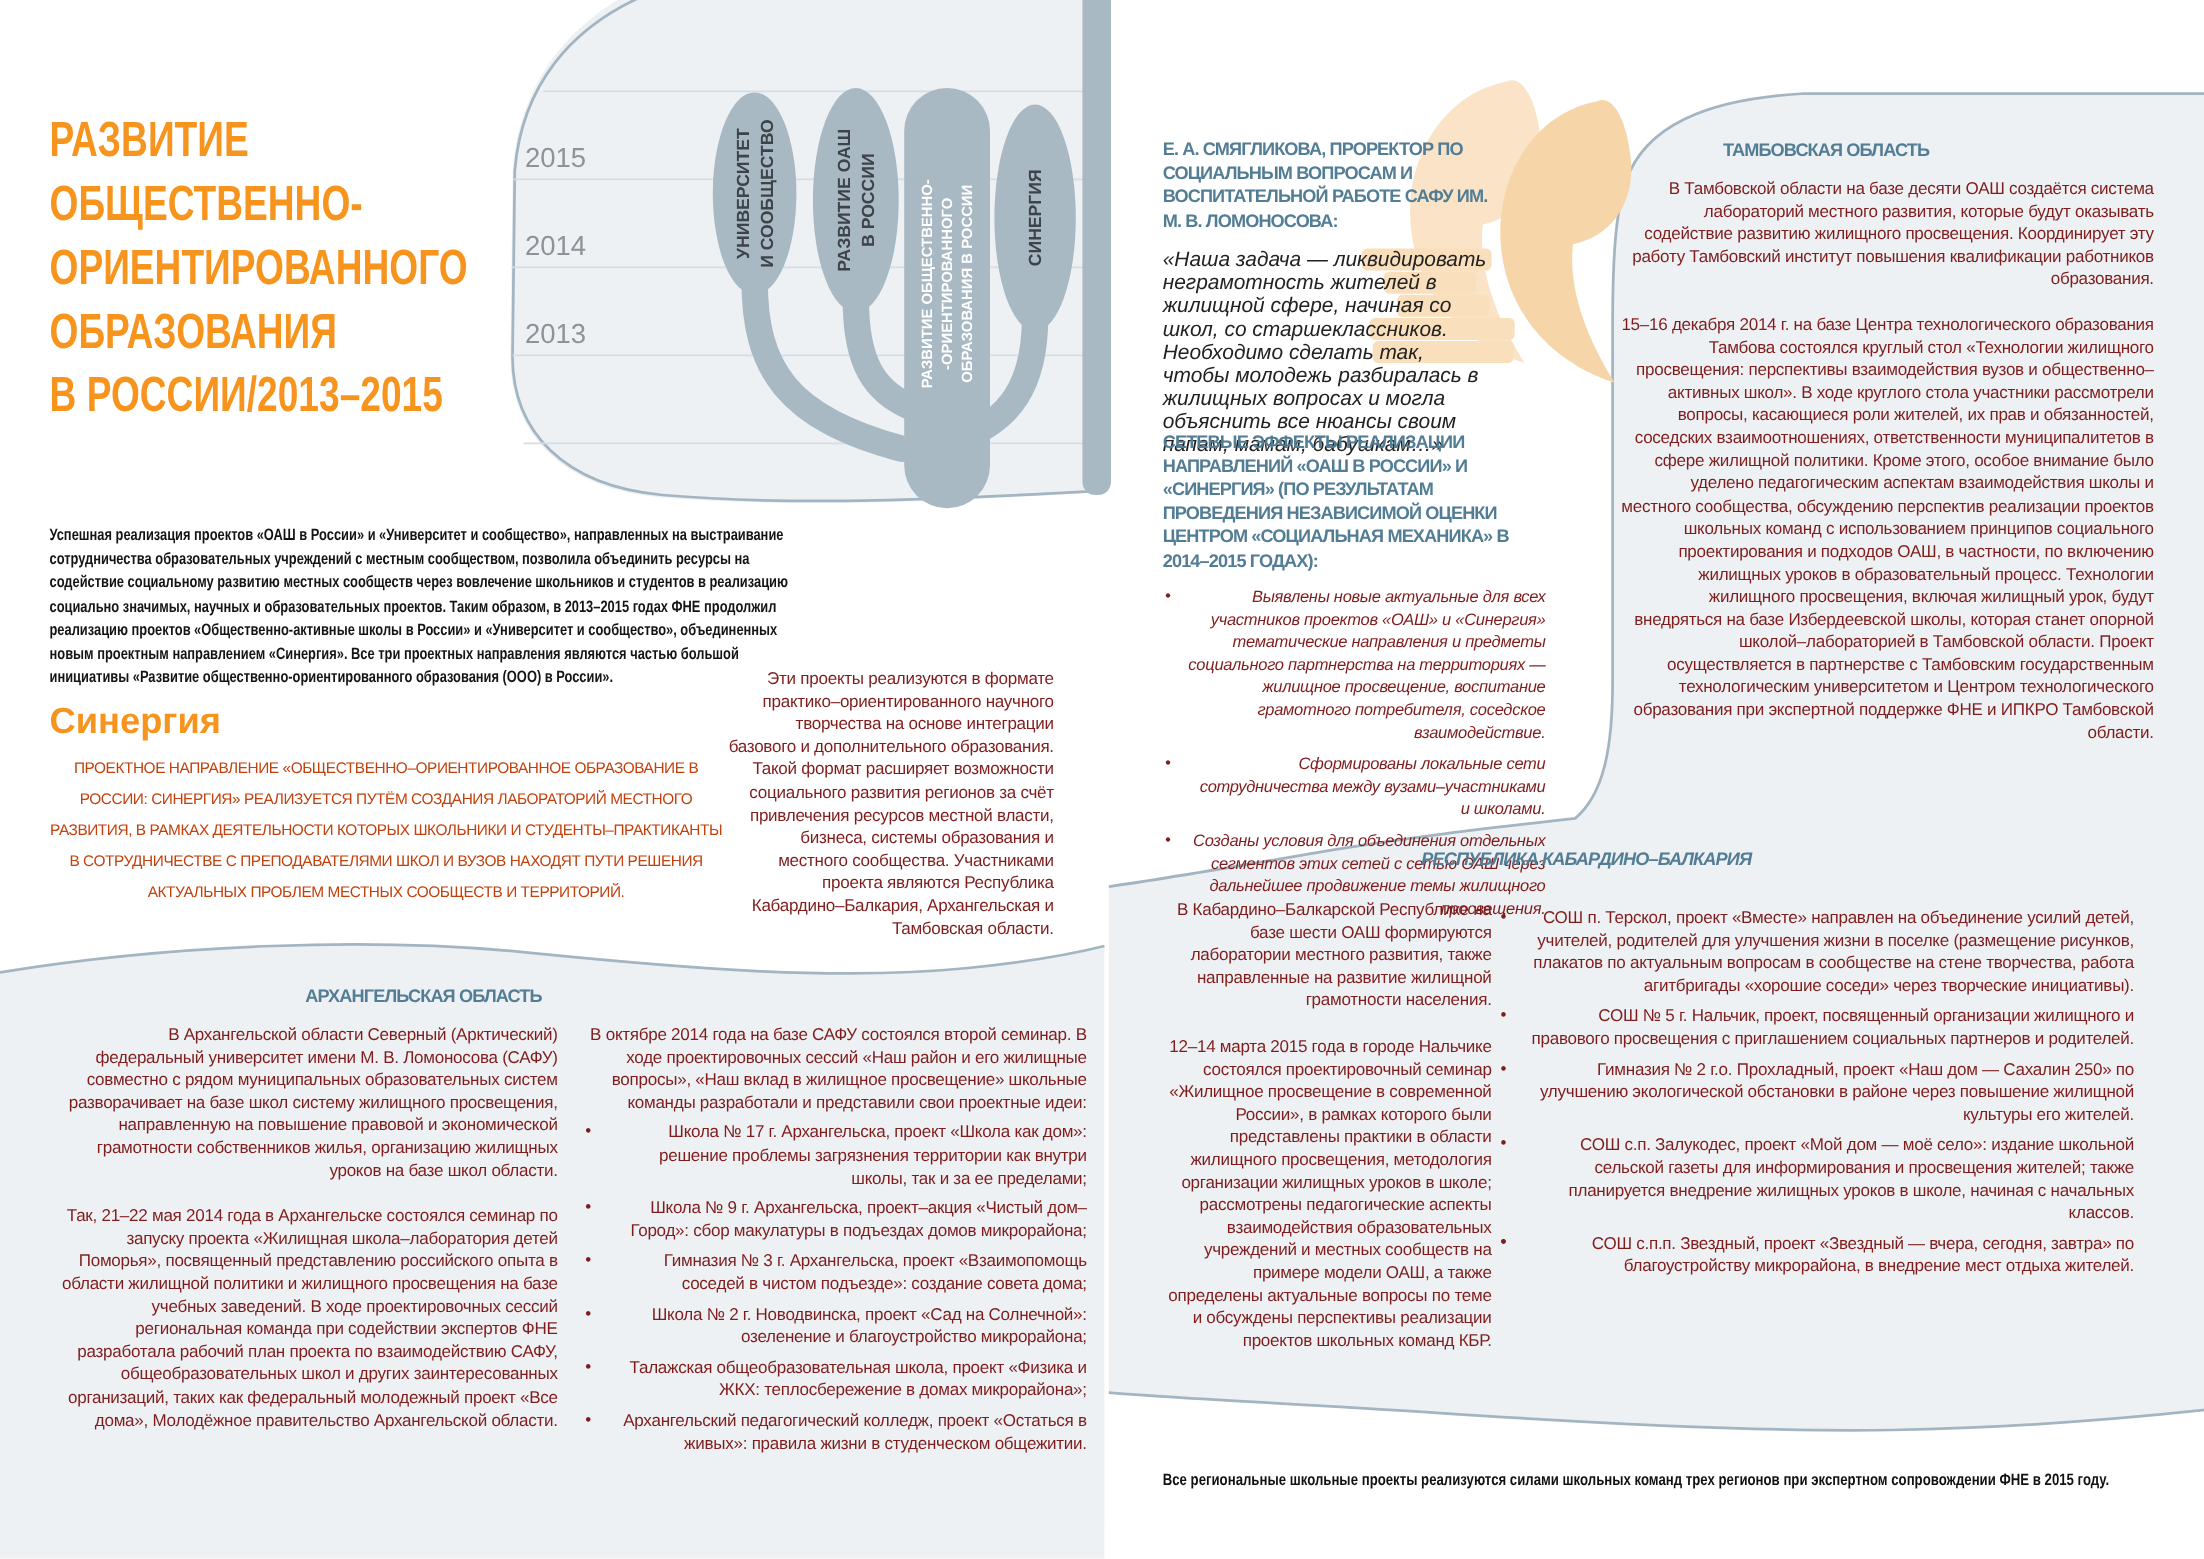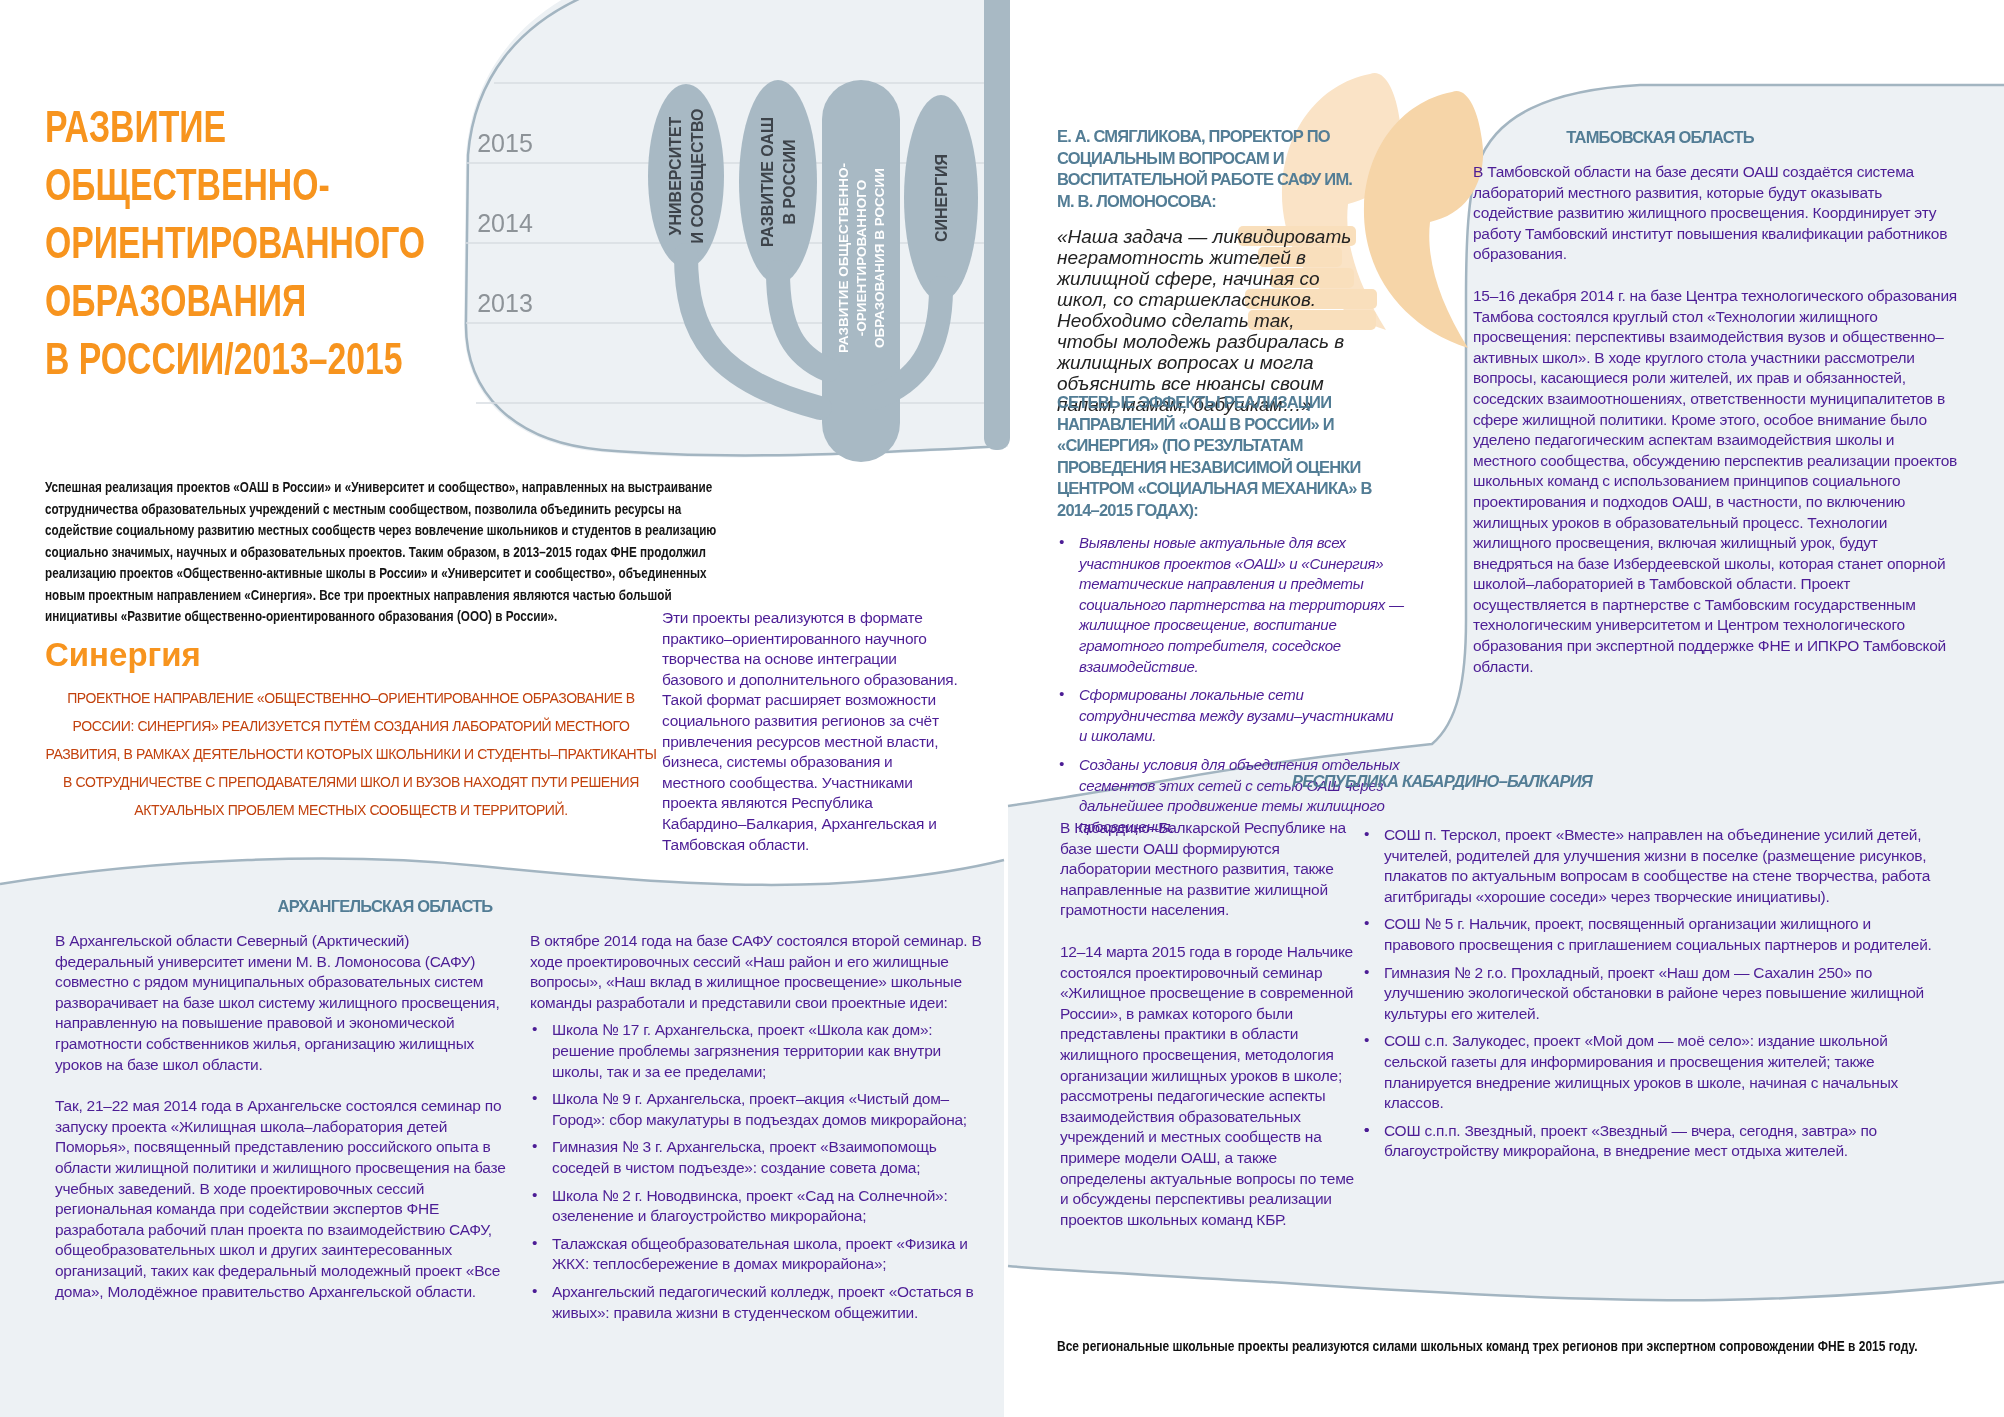--- a/index.html
+++ b/index.html
@@ -12,21 +12,21 @@
   .title{color:#F7941E;font-weight:bold;font-size:45px;line-height:58px;
          width:660px;transform:scaleX(0.75);transform-origin:0 0;white-space:nowrap;}
 
   
   .intro{font-weight:bold;font-size:15px;line-height:21.5px;width:885px;color:#141414;
          transform:scaleX(0.78);transform-origin:0 0;}
 
   .syn-head{color:#F7941E;font-weight:bold;font-size:33px;}
   .syn-body{color:#c2410c;font-size:14px;line-height:28px;letter-spacing:-0.4px;text-align:center;}
 
-  .body-text{font-size:15.5px;line-height:20.6px;letter-spacing:-0.25px;color:#4c1d95;}
+  .body-text{font-size:15.5px;line-height:20.6px;letter-spacing:-0.25px;color:#7f1d1d;text-align:right;}
   .para + .para{margin-top:21px;}
 
   .h-blue{color:#537D95;font-weight:bold;}
   .sec-h{font-size:16.5px;letter-spacing:-0.8px;}
   .q-head{font-size:16.5px;line-height:21.5px;letter-spacing:-0.8px;}
 
   .q-text{font-style:italic;font-size:19px;line-height:21px;color:#222;margin-top:14px;}
 
   .net-bullets{margin-top:12px;}
   .it{font-style:italic;}

